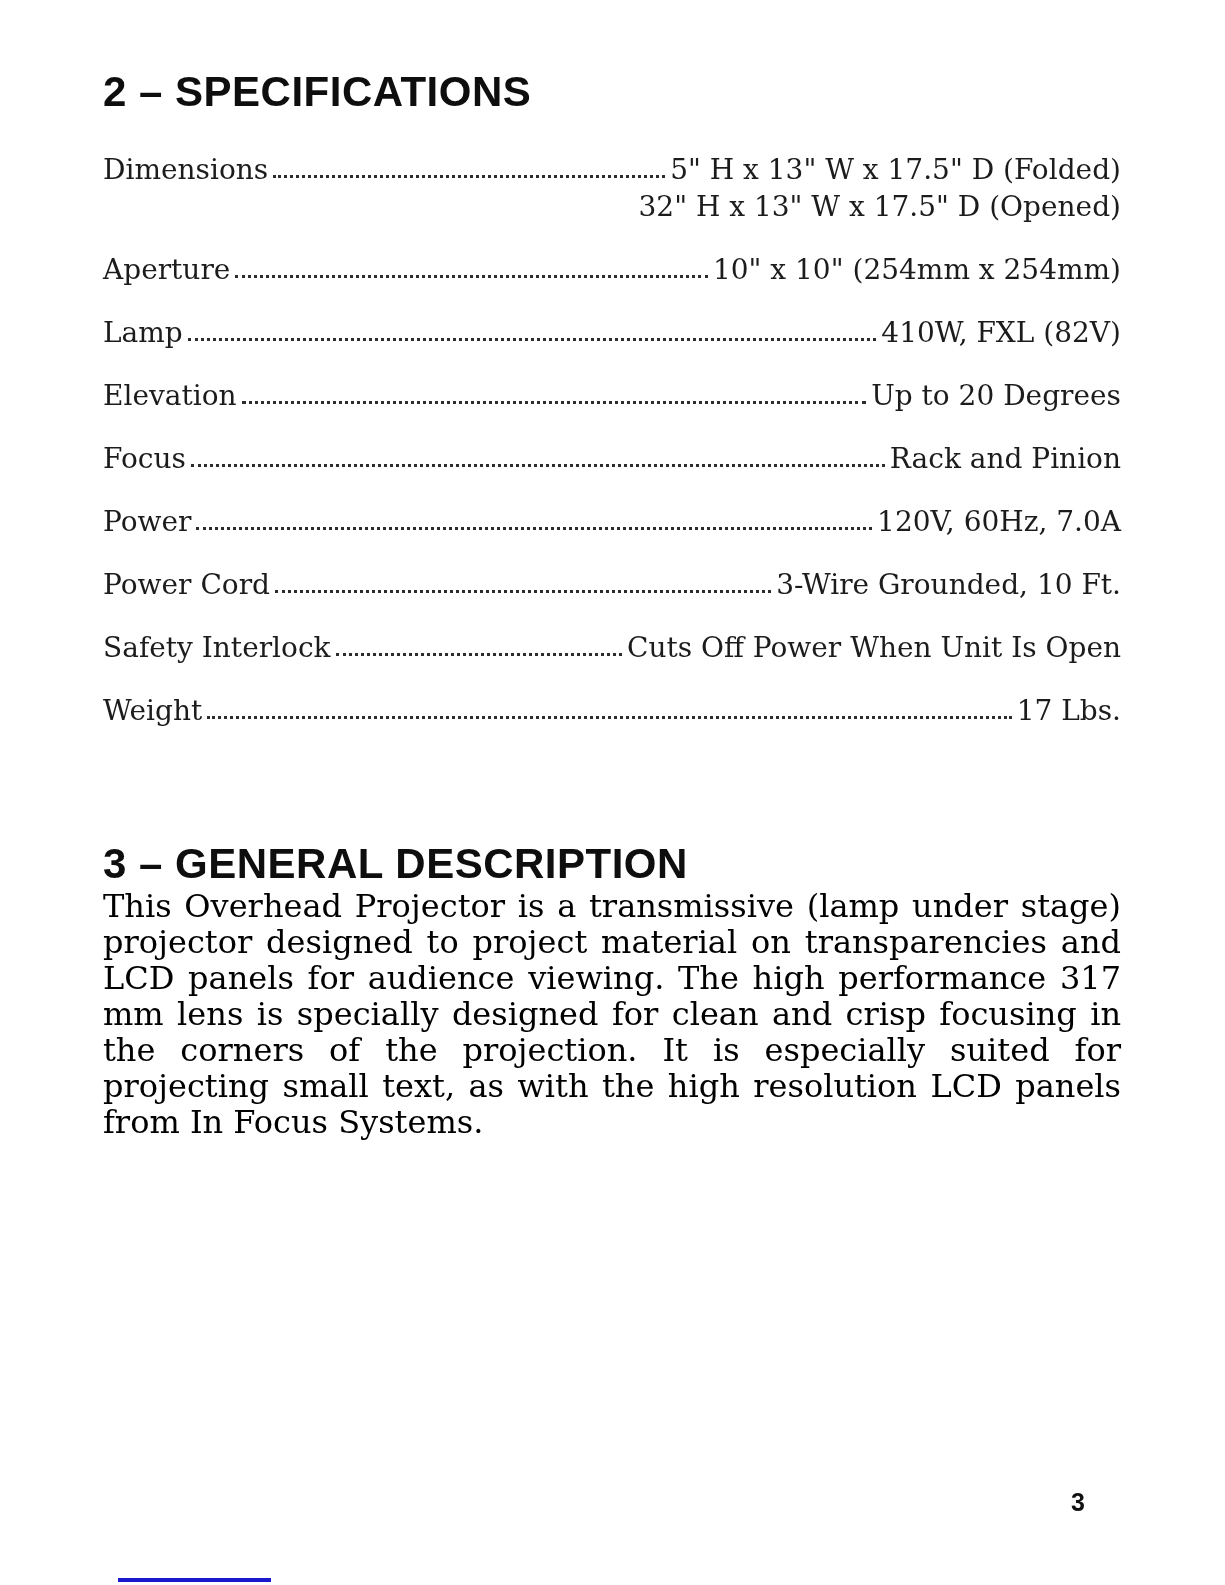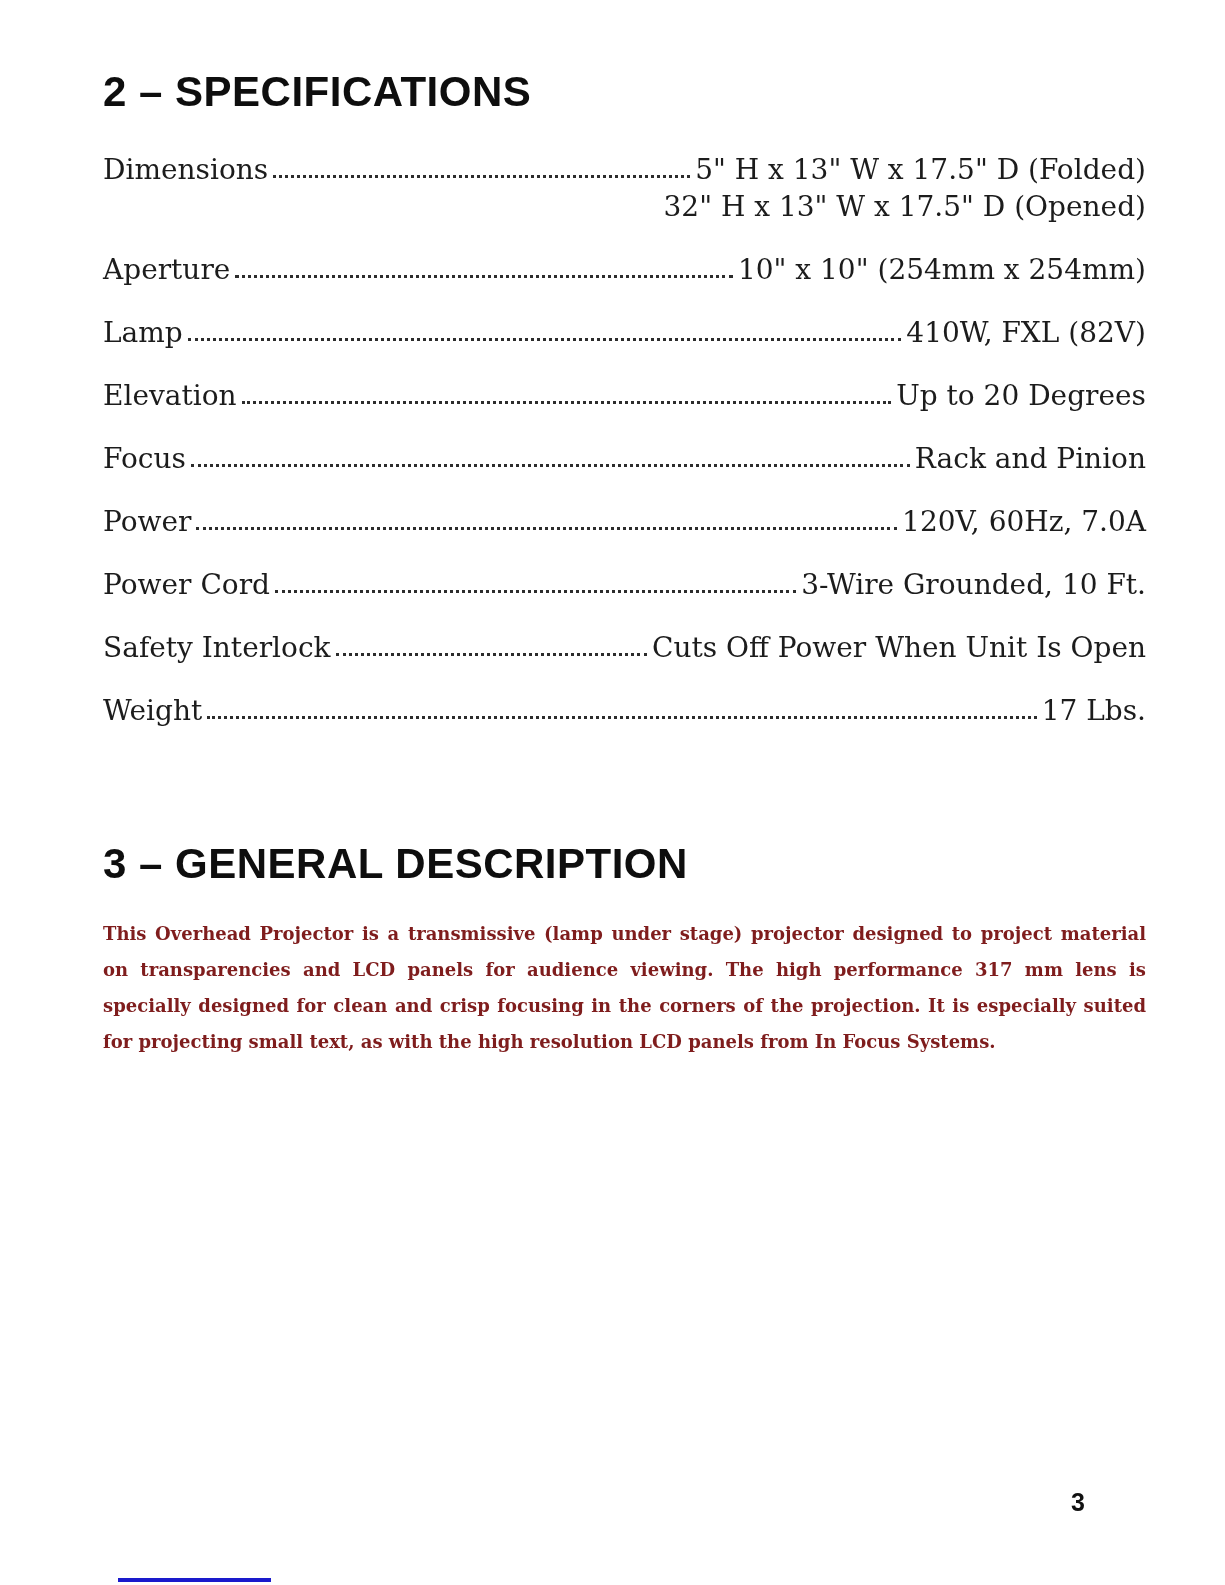--- a/index.html
+++ b/index.html
@@ -8,21 +8,21 @@
     width: 1225px;
     height: 1585px;
     position: relative;
     font-family: "DejaVu Serif", serif;
     color: #1c1c1c;
     overflow: hidden;
   }
   .page {
     position: absolute;
     inset: 0;
-    padding: 68px 79px 0 103px;
+    padding: 68px 104px 0 103px;
   }
   .section-heading {
     font-family: "Liberation Sans", sans-serif;
     font-weight: bold;
     font-size: 42px;
     letter-spacing: 0.5px;
     color: #0e0e0e;
   }
   .spec-section .section-heading { margin-bottom: 36px; }
   .spec-list { font-size: 28px; }
@@ -40,28 +40,27 @@
     margin-bottom: 9px;
     min-width: 20px;
   }
   .spec-value { white-space: nowrap; }
   .spec-cont {
     text-align: right;
     line-height: 35px;
     margin-top: 2px;
   }
   .desc-section { margin-top: 112px; }
-  .desc-section .section-heading { margin-bottom: 28px; }
+  .desc-section .section-heading { }
   .desc-section p {
-    font-size: 18px;
+    font-size: 32px;
     line-height: 36px;
     text-align: justify;
     margin-bottom: 42px;
-    color: #7f1d1d;
-    font-weight: bold;
+    color: #000000;
   }
   .page-number {
     position: absolute;
     top: 1488px;
     right: 140px;
     font-family: "Liberation Sans", sans-serif;
     font-weight: bold;
     font-size: 25px;
     color: #111;
   }

